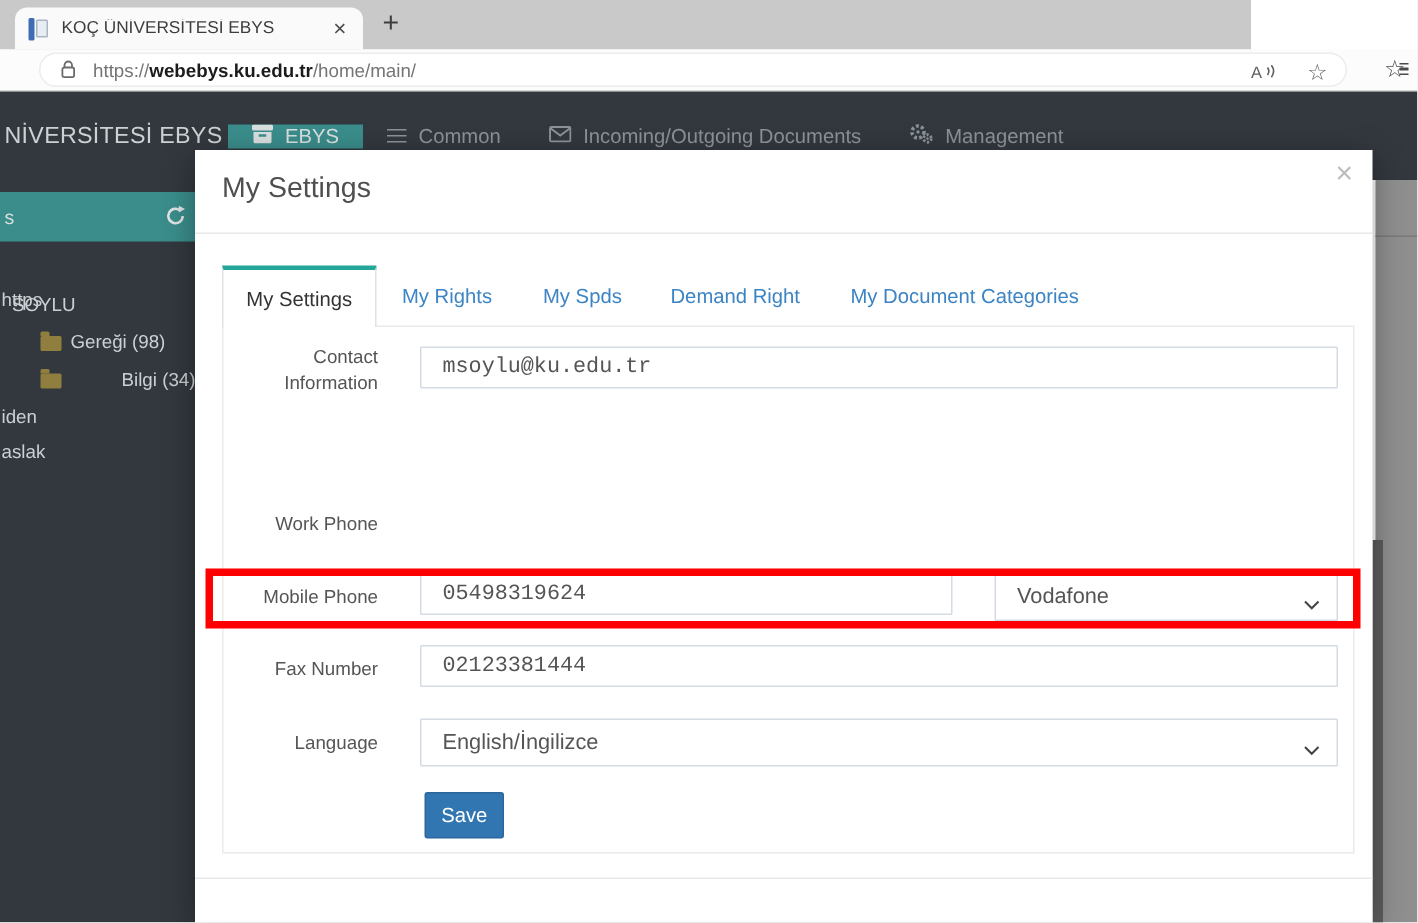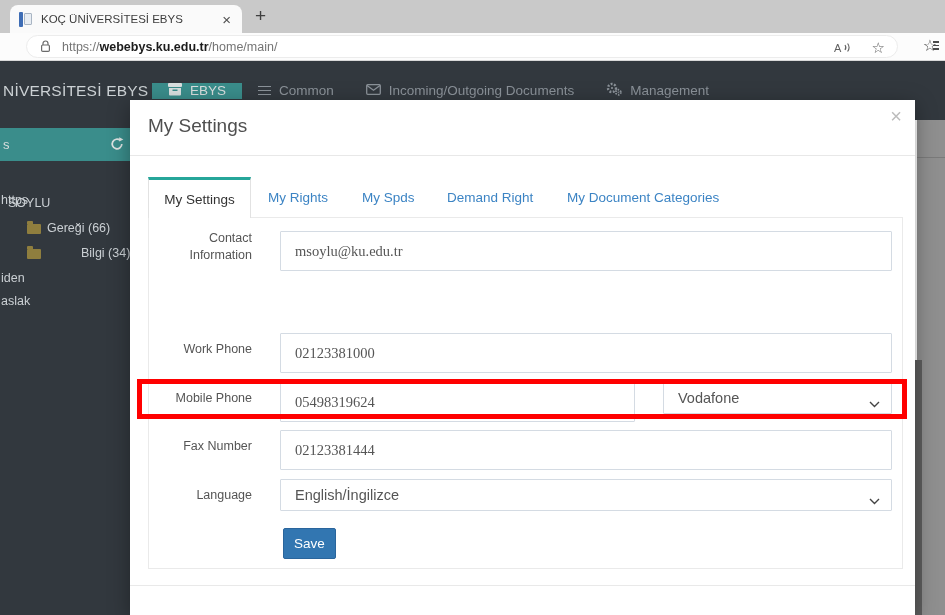--- a/index.html
+++ b/index.html
@@ -1,20 +1,20 @@
 <!DOCTYPE html>
 <html><head>
 <meta charset="utf-8">
 <style>
   html,body{margin:0;padding:0;background:#e9e9e9;}
   .screen{position:relative;width:945px;height:615px;background:#fff;overflow:hidden;
           font-family:"Liberation Sans",sans-serif;}
 
   
-  .tabstrip{position:absolute;left:0;top:0;width:945px;height:33px;background:#c9c9c9;}
+  .tabstrip{position:absolute;left:0;top:0;width:834px;height:33px;background:#c9c9c9;}
   .btab{position:absolute;left:10px;top:5px;width:232px;height:28px;background:#fafafa;
         border-radius:8px 8px 0 0;display:flex;align-items:center;padding:0 9px;gap:7px;box-sizing:border-box;}
   .favicon{width:15px;height:15px;display:flex;flex:none;}
   .favicon .bar{width:4px;height:15px;background:#3e6db5;border-radius:1px;}
   .favicon .doc{width:8px;height:12px;margin:1px 0 0 1px;background:#e8edf3;border:1px solid #a9b5c3;border-radius:1px;box-sizing:border-box;}
   .btab-title{flex:1;font-size:11.5px;color:#3d3d3d;white-space:nowrap;overflow:hidden;}
   .btab-close{font-size:15px;color:#4f4f4f;line-height:1;padding:0 2px;}
   .newtab{position:absolute;left:255px;top:3px;font-size:19px;color:#3f3f3f;line-height:26px;}
 
   
@@ -67,22 +67,22 @@
   .tabs{position:absolute;left:18px;top:77px;height:41px;width:749px;}
   .tab-active{position:absolute;left:0;top:0;width:103px;height:41px;box-sizing:border-box;background:#fff;
               border-top:3px solid #26a69a;border-left:1px solid #e2e2e2;border-right:1px solid #e2e2e2;
               display:flex;align-items:center;justify-content:center;font-size:13.5px;color:#333;z-index:2;}
   .tab-link{position:absolute;top:0;height:40px;display:flex;align-items:center;font-size:13.5px;color:#3c84c4;white-space:nowrap;}
   .tl1{left:120px;} .tl2{left:214px;} .tl3{left:299px;} .tl4{left:419px;}
 
   .row{position:absolute;left:22px;width:740px;height:32px;display:flex;z-index:2;}
   .row-label{width:100px;flex:none;display:flex;align-items:center;justify-content:flex-end;
              text-align:right;font-size:12.5px;color:#555;line-height:17px;}
-  .fld{margin-left:28px;flex:1;height:40px;box-sizing:border-box;border:1px solid #d4dbe3;border-radius:1px;
-       background:#fff;font-family:Liberation Serif, serif;font-size:14.5px;color:#555;padding:0 14px;outline:none;}
+  .fld{margin-left:28px;flex:1;height:28px;box-sizing:border-box;border:1px solid #d4dbe3;border-radius:1px;
+       background:#fff;font-family:Liberation Mono, monospace;font-size:14.5px;color:#555;padding:0 14px;outline:none;}
   .fld-fixed{flex:none;width:355px;}
   .sel{position:relative;margin-left:28px;flex:1;height:32px;box-sizing:border-box;border:1px solid #d4dbe3;border-radius:1px;
        background:#fff;display:flex;align-items:center;padding:0 14px;font-size:14.5px;color:#555;}
   .sel .chev{position:absolute;right:11px;top:12px;}
   .r1{top:131px;} .r2{top:185px;} .r3{top:233px;} .r4{top:282px;} .r5{top:330px;} .r6{top:379px;}
 
   .annotation{position:absolute;left:7px;top:279px;width:770px;height:40px;box-sizing:border-box;
               border:5px solid #ff0000;z-index:3;pointer-events:none;}
   .save-btn{position:absolute;left:153px;top:428px;width:53px;height:31px;background:#3276b1;color:#fff;
             font-size:13.5px;border:1px solid #2a659c;border-radius:2px;font-family:"Liberation Sans",sans-serif;}
@@ -183,21 +183,21 @@
       </span>
     </div>
     <div class="side-item" style="left:8px;top:52px;margin-top:24px;">
         <span>SOYLU</span>
       </div>
     <div class="side-item" style="left:1px;top:73px;">
         <span>https</span>
       </div>
     <div class="side-item" style="left:27px;top:101px;">
       <span class="folder"></span>
-      <span>Gereği (66)</span>
+      <span>Gereği (98)</span>
     </div>
     <div class="side-item" style="left:27px;top:126px;gap:40px;">
       <span class="folder"></span>
       <span>Bilgi (34)</span>
     </div>
     <div class="side-item" style="left:1px;top:151px;">
         <span>iden</span>
       </div>
     <div class="side-item" style="left:1px;top:174px;">
         <span>aslak</span>
@@ -225,21 +225,20 @@
     <div class="pane"></div>
 
     <div class="row r1">
       <div class="row-label">Contact Information</div>
       <input class="fld" value="msoylu@ku.edu.tr" style="">
     </div>
 
 
     <div class="row r3">
       <div class="row-label">Work Phone</div>
-      <input class="fld" value="02123381000" style="">
     </div>
 
     <div class="row r4">
       <div class="row-label">Mobile Phone</div>
       <input class="fld fld-fixed" value="05498319624" style="">
       <div class="sel">
         <span>Vodafone</span>
         <span class="chev">
           <svg width="11" height="7" viewBox="0 0 11 7">
               <path d="M1 1 L5.5 5.5 L10 1" fill="none" stroke="#444" stroke-width="1.4"></path>

